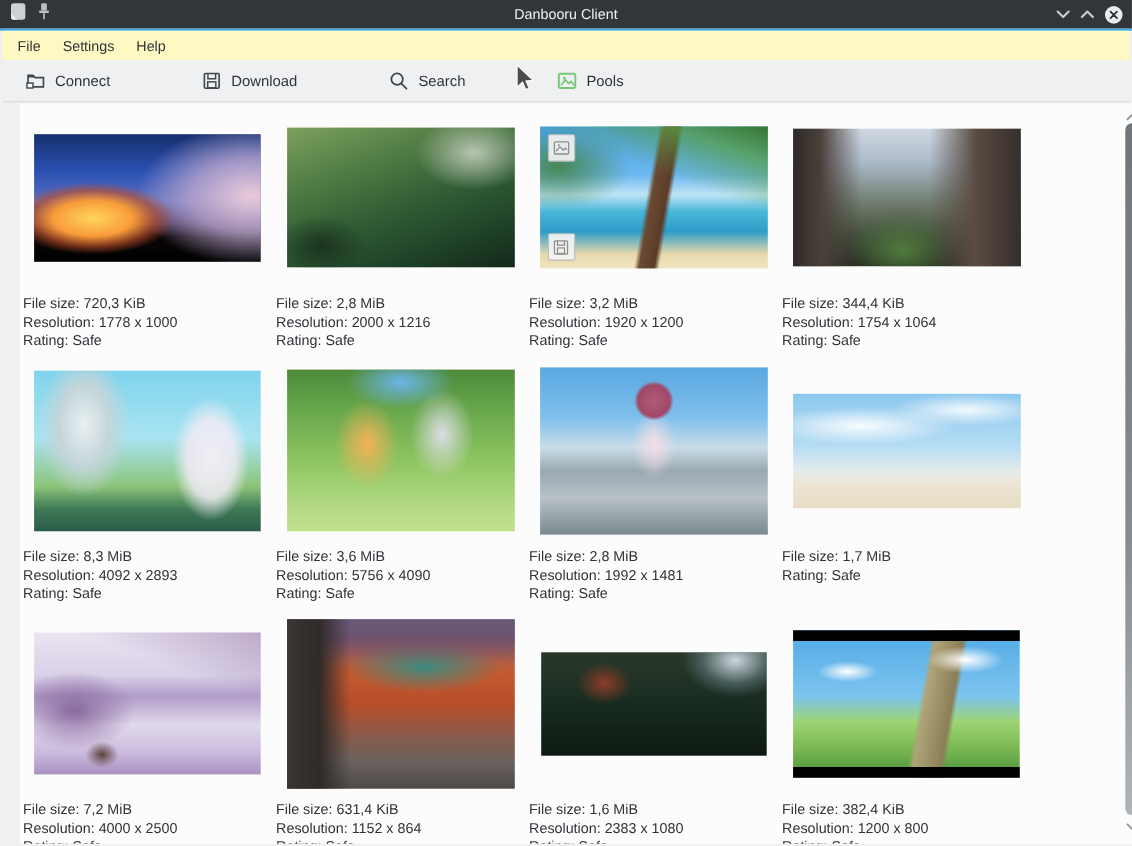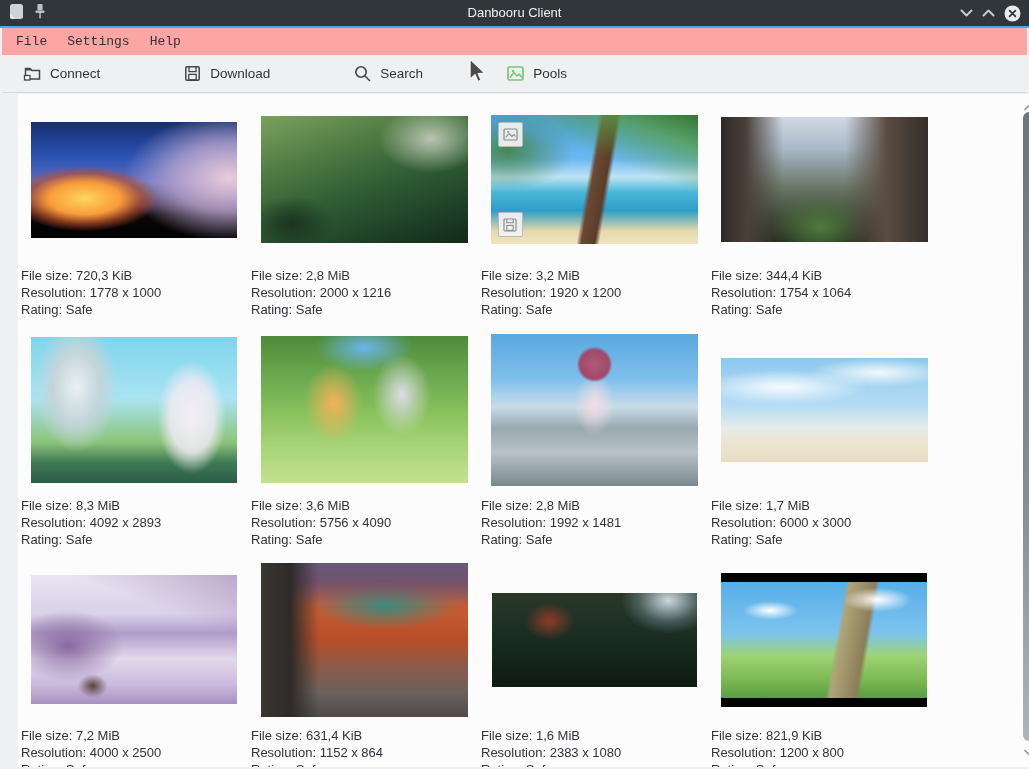--- a/index.html
+++ b/index.html
@@ -11,22 +11,22 @@
   
   .titlebar { position:absolute; top:0; left:0; width:1029px; height:26px; background:#31363b; }
   .tb-left { position:absolute; left:9px; top:0; height:26px; display:flex; align-items:center; gap:9px; }
   .tb-title { position:absolute; left:0; right:0; top:0; height:26px; line-height:26px;
               text-align:center; color:#eef1f2; font-size:13px; }
   .tb-controls { position:absolute; right:8px; top:0; height:26px; display:flex; align-items:center; gap:9px; }
   .tb-controls .icon { display:flex; align-items:center; }
   .accent-line { position:absolute; top:26px; left:0; width:1029px; height:2px; background:#3daee9; }
 
   
-  .menubar { position:absolute; top:28px; left:2px; right:2px; height:27px; background:#fca5a5;
-             display:flex; align-items:center; padding-left:4px;font-family:Liberation Mono, monospace; }
+  .menubar { position:absolute; top:28px; left:2px; right:2px; height:27px; background:#fef9c3;
+             display:flex; align-items:center; padding-left:4px; }
   .menu-item { padding:0 10px; font-size:13px; color:#2f3338; line-height:27px; cursor:default; }
 
   
   .toolbar { position:absolute; top:55px; left:2px; right:2px; height:38px; background:#eff0f1;
              border-bottom:1px solid #d9dadb; display:flex; align-items:center; padding-left:14px;gap:44px; }
   .tool-btn { display:flex; align-items:center; gap:7px; margin-right:26px; padding:4px 6px; }
   .tool-btn .label { font-size:13.5px; color:#2f3338; }
   .tool-btn .icon { display:flex; align-items:center; }
 
   
@@ -296,21 +296,20 @@
           <div class="meta-line"><span>Rating:</span> <span>Safe</span></div>
         </div>
       </div>
 
       <div class="cell">
         <div class="thumb-wrap">
           <div class="thumb thumb-8"></div>
         </div>
         <div class="meta">
           <div class="meta-line"><span>File size:</span> <span>1,7 MiB</span></div>
-          <div class="meta-line"><span>Resolution:</span> <span>6000 x 3000</span></div>
           <div class="meta-line"><span>Rating:</span> <span>Safe</span></div>
         </div>
       </div>
 
       <div class="cell">
         <div class="thumb-wrap">
           <div class="thumb thumb-9"></div>
         </div>
         <div class="meta">
           <div class="meta-line"><span>File size:</span> <span>7,2 MiB</span></div>
@@ -339,21 +338,21 @@
           <div class="meta-line"><span>Resolution:</span> <span>2383 x 1080</span></div>
           <div class="meta-line"><span>Rating:</span> <span>Safe</span></div>
         </div>
       </div>
 
       <div class="cell">
         <div class="thumb-wrap">
           <div class="thumb thumb-12"></div>
         </div>
         <div class="meta">
-          <div class="meta-line"><span>File size:</span> <span>821,9 KiB</span></div>
+          <div class="meta-line"><span>File size:</span> <span>382,4 KiB</span></div>
           <div class="meta-line"><span>Resolution:</span> <span>1200 x 800</span></div>
           <div class="meta-line"><span>Rating:</span> <span>Safe</span></div>
         </div>
       </div>
 
     </div>
 
     <div class="content-right-line"></div>
 
     <div class="scrollbar">

